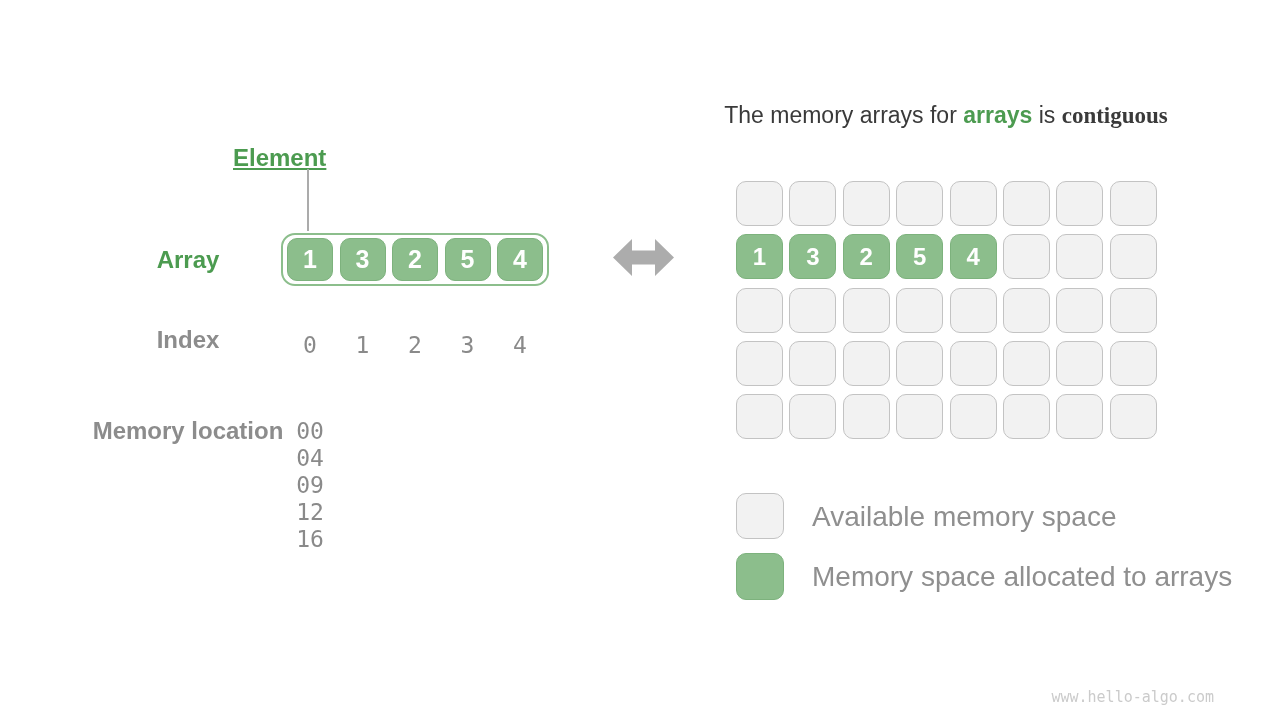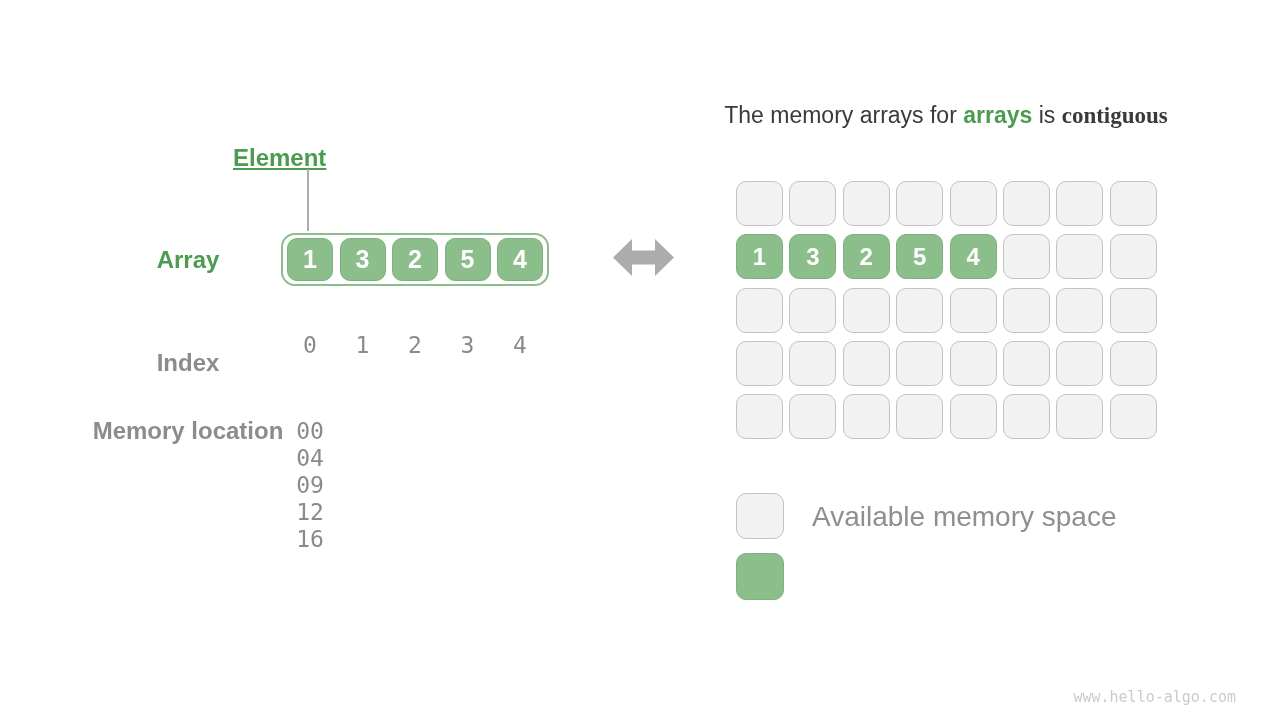--- a/index.html
+++ b/index.html
@@ -142,21 +142,21 @@
     position: absolute;
     left: 812px;
     font-size: 28px;
     color: var(--legend-text);
     line-height: 27px;
   }
   .legend-label.available { top: 503px; }
   .legend-label.allocated { top: 563px; }
   .watermark {
     position: absolute;
-    right: 44px; bottom: 14px;
+    right: 66px; bottom: 14px;
     font-family: "DejaVu Sans Mono", monospace;
     font-size: 15px;
     color: var(--watermark-gray);
   }
 </style>
 </head>
 <body>
 
 <div class="canvas">
 
@@ -165,21 +165,21 @@
 
   <div class="side-label green" style="top:246px;">Array</div>
   <div class="array-box" id="array-box">
       <div class="array-cell">1</div>
       <div class="array-cell">3</div>
       <div class="array-cell">2</div>
       <div class="array-cell">5</div>
       <div class="array-cell">4</div>
     </div>
 
-  <div class="side-label" style="top:349px;">Index</div>
+  <div class="side-label" style="top:326px;">Index</div>
   <div class="mono-row" style="top:332px;" id="index-row">
       <span>0</span>
       <span>1</span>
       <span>2</span>
       <span>3</span>
       <span>4</span>
     </div>
 
   <div class="side-label" style="top:417px;">Memory location</div>
   <div class="mono-row" style="top:418px;flex-direction:column;" id="memory-row">
@@ -240,15 +240,16 @@
       <div class="mem-cell"></div>
       <div class="mem-cell"></div>
       <div class="mem-cell"></div>
       <div class="mem-cell"></div>
       <div class="mem-cell"></div>
     </div>
 
   <div class="legend-swatch available"></div>
   <div class="legend-label available">Available memory space</div>
   <div class="legend-swatch allocated"></div>
+  <div class="legend-label allocated">Memory space allocated to arrays</div>
 
   <div class="watermark">www.hello-algo.com</div>
 </div>
 
 </body></html>

